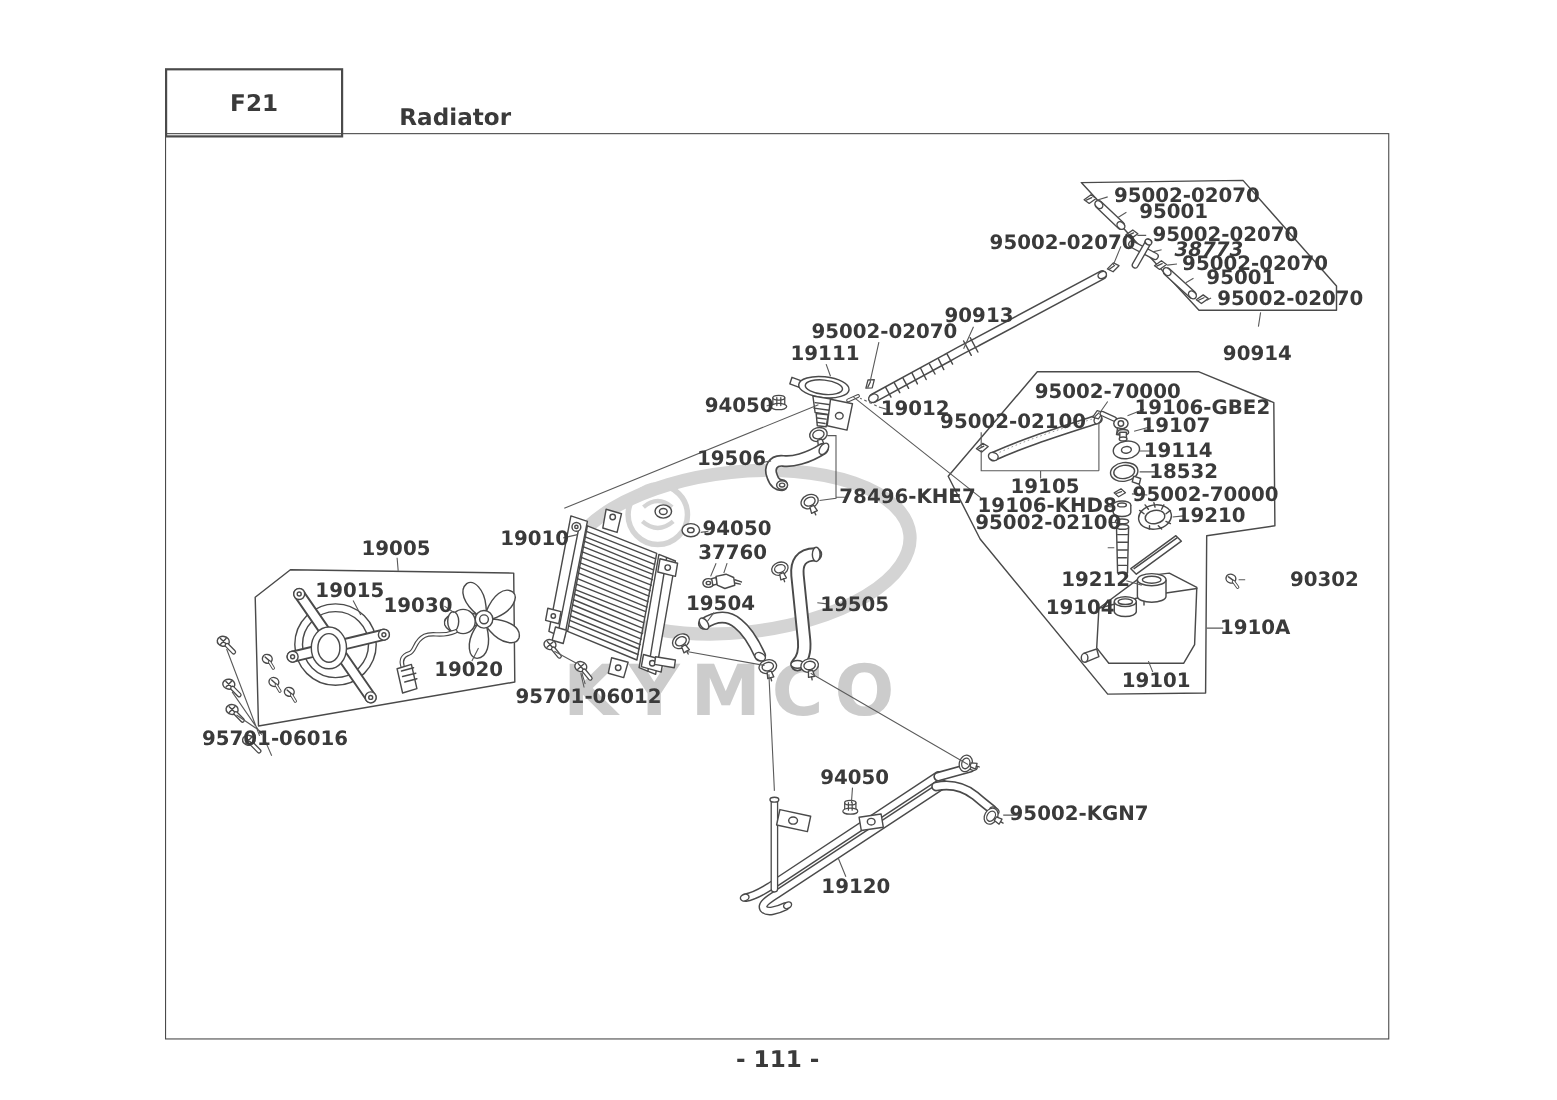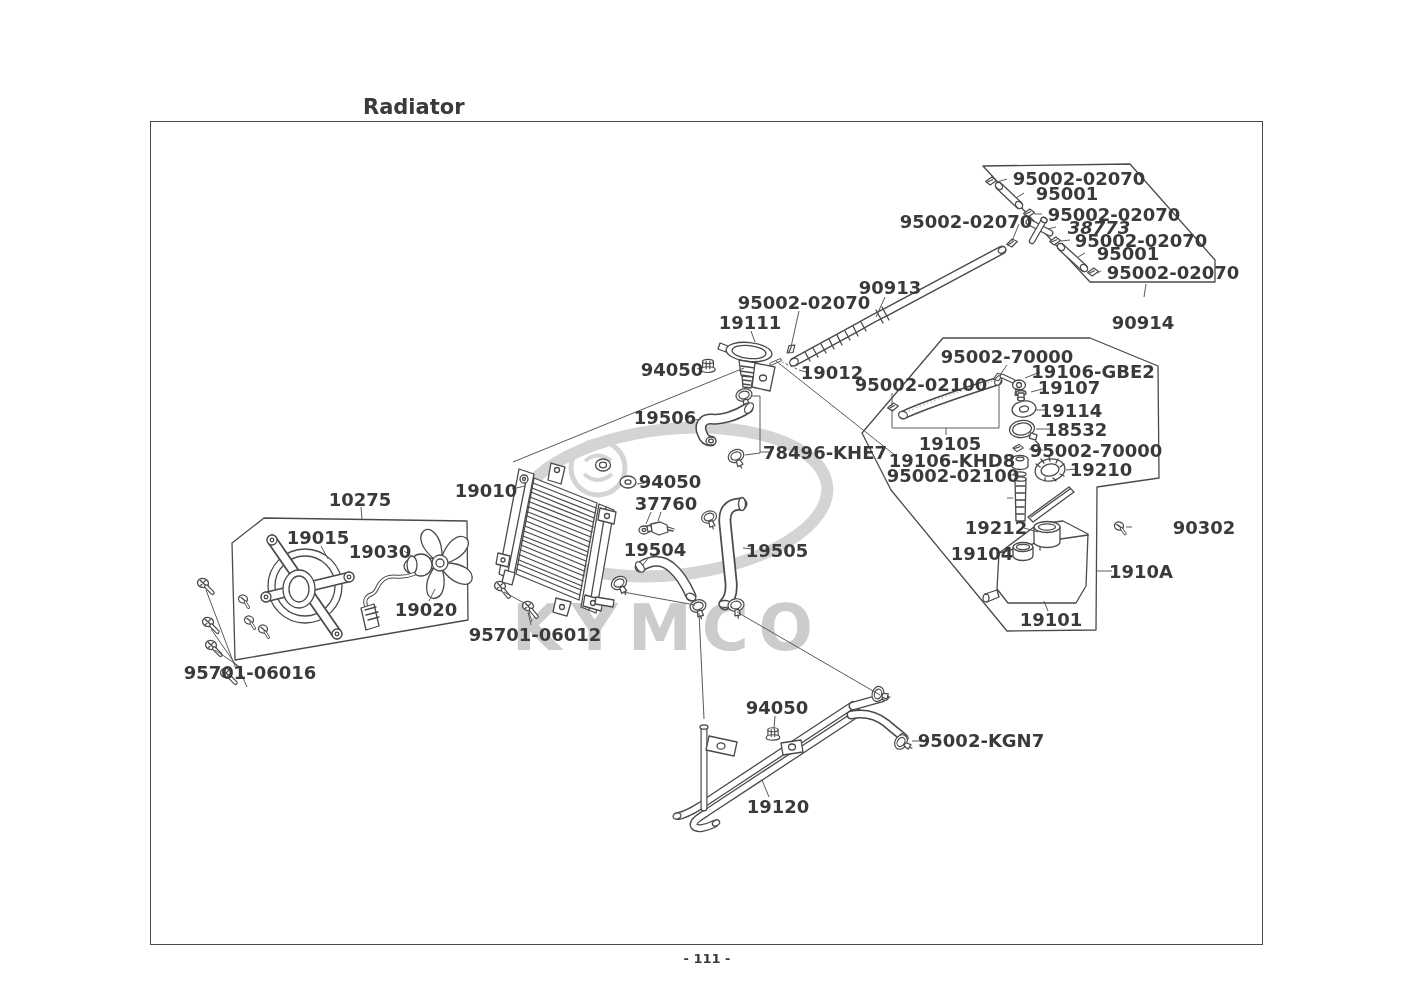--- a/index.html
+++ b/index.html
@@ -5,39 +5,42 @@
   html,body{margin:0;padding:0;background:#ffffff;}
   .page{position:relative;width:1415px;height:1000px;background:#fff;overflow:hidden;
         font-family:"DejaVu Sans",sans-serif;}
   .hdr-box{position:absolute;left:150px;top:62px;width:158px;height:59px;
            border:2px solid #4a4a4a;display:flex;align-items:center;justify-content:center;}
   .hdr-code{font-weight:bold;font-size:21px;color:#3a3a3a;}
   .hdr-title{position:absolute;left:363px;top:95px;font-weight:bold;font-size:21px;color:#3a3a3a;text-align:right;}
   .main-border{position:absolute;left:150px;top:121px;width:1111px;height:822px;
                border:1.5px solid #4a4a4a;}
   .page-num{position:absolute;left:657px;top:951px;width:100px;text-align:center;
-            font-weight:bold;font-size:13px;color:#3a3a3a;}
+            font-weight:bold;font-size:21px;color:#3a3a3a;}
   svg.draw{position:absolute;left:0;top:0;}
   .lbl{position:absolute;transform:translate(-50%,-50%);font-weight:bold;font-size:18px;
        color:#3a3a3a;white-space:nowrap;letter-spacing:0;}
   
   .s  {stroke:#4a4a4a;stroke-width:1.3;fill:none;stroke-linecap:round;stroke-linejoin:round;}
   .sw {stroke:#4a4a4a;stroke-width:1.3;fill:#ffffff;stroke-linejoin:round;}
   .to {stroke:#4a4a4a;fill:none;stroke-linecap:round;stroke-linejoin:round;}
   .ti {stroke:#ffffff;fill:none;stroke-linecap:round;stroke-linejoin:round;}
   .thin{stroke:#5a5a5a;stroke-width:1;fill:none;}
   .wm {stroke:#d4d4d4;fill:none;}
   .wmtext{font-weight:bold;font-size:64px;letter-spacing:10px;fill:#cccccc;
           font-family:"DejaVu Sans",sans-serif;}
 </style>
 </head>
 <body>
 
 <div class="page">
 
+  <div class="hdr-box">
+    <span class="hdr-code">F21</span>
+  </div>
   <div class="hdr-title">Radiator</div>
 
   <div class="main-border"></div>
 
   <svg class="draw" width="1415" height="1000" viewBox="0 0 1415 1000">
     <defs>
       <g id="clipG">
         <path class="sw" d="M-6,-1 L2,-4 L6,1 L-2,4 Z"></path>
         <line class="s" x1="-4" y1="0" x2="2" y2="-1"></line>
       </g>
@@ -381,21 +384,21 @@
       <div class="lbl" style="left: 1096px; top: 450px;">95002-70000</div>
       <div class="lbl" style="left: 952px; top: 460px;">19106-KHD8</div>
       <div class="lbl" style="left: 1101px; top: 469px;">19210</div>
       <div class="lbl" style="left: 953px; top: 475px;">95002-02100</div>
       <div class="lbl" style="left: 982px; top: 510px; margin-top: 43px;">19104</div>
       <div class="lbl" style="left: 996px; top: 527px;">19212</div>
       <div class="lbl" style="left: 1160px; top: 527px; margin-left: 44px;">90302</div>
       <div class="lbl" style="left: 1141px; top: 571px;">1910A</div>
       <div class="lbl" style="left: 1051px; top: 619px;">19101</div>
       <div class="lbl" style="left: 486px; top: 490px;">19010</div>
-      <div class="lbl" style="left: 360px; top: 499px;">10275</div>
+      <div class="lbl" style="left: 360px; top: 499px;">19005</div>
       <div class="lbl" style="left: 318px; top: 537px;">19015</div>
       <div class="lbl" style="left: 380px; top: 551px;">19030</div>
       <div class="lbl" style="left: 426px; top: 609px;">19020</div>
       <div class="lbl" style="left: 535px; top: 634px;">95701-06012</div>
       <div class="lbl" style="left: 250px; top: 672px;">95701-06016</div>
       <div class="lbl" style="left: 670px; top: 481px;">94050</div>
       <div class="lbl" style="left: 666px; top: 503px;">37760</div>
       <div class="lbl" style="left: 655px; top: 549px;">19504</div>
       <div class="lbl" style="left: 777px; top: 550px;">19505</div>
       <div class="lbl" style="left: 777px; top: 707px;">94050</div>

